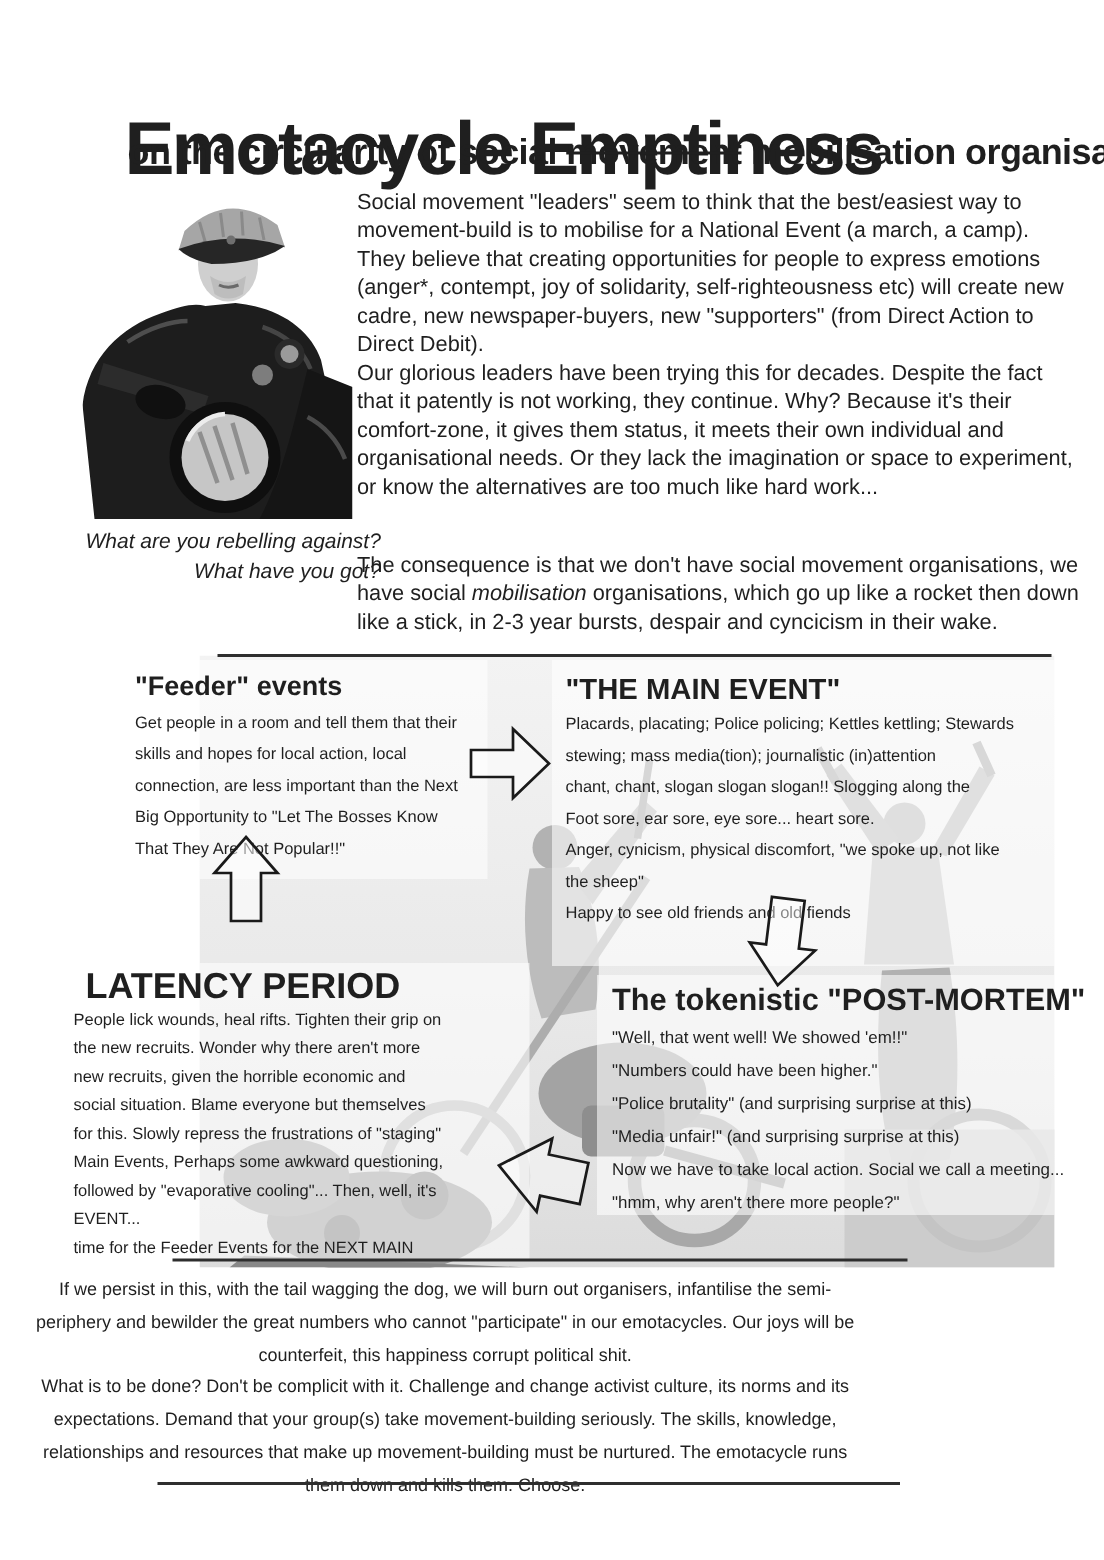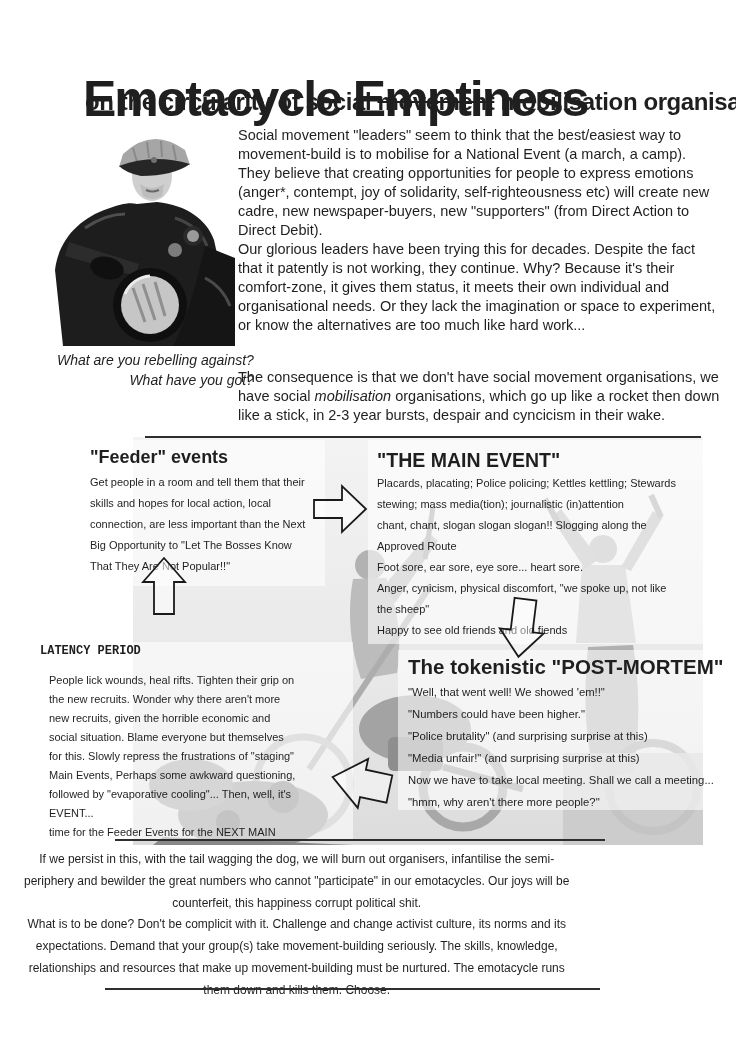--- a/index.html
+++ b/index.html
@@ -23,21 +23,21 @@
   .rule{background:#2e2e2e;height:2px;}
   .overlay{background:rgba(255,255,255,0.58);}
   .box-title{font-weight:bold;white-space:nowrap;}
   .box-lines div{white-space:nowrap;}
   .feeder-title{left:90px;top:447px;font-size:18px;}
   .feeder-body{left:90px;top:472px;font-size:11px;}
   .feeder-body div{line-height:21px;}
   .main-title{left:377px;top:449px;font-size:19.5px;}
   .main-body{left:377px;top:473px;font-size:11px;}
   .main-body div{line-height:21px;}
-  .latency-title{left:40px;top:644px;font-size:12px;font-family:Liberation Mono, monospace;}
+  .latency-title{left:57px;top:644px;font-size:24px;}
   .latency-body{left:49px;top:671px;font-size:11px;}
   .latency-body div{line-height:19px;}
   .post-title{left:408px;top:655px;font-size:20.5px;}
   .post-body{left:408px;top:681px;font-size:11.3px;}
   .post-body div{line-height:22px;}
   .arrow{overflow:visible;}
   
   .outro{left:24px;top:849px;font-size:12px;text-align:center;}
   .outro div{line-height:21.8px;white-space:nowrap;}
   .outro .bold{font-weight:normal;}
@@ -153,21 +153,20 @@
   <div>connection, are less important than the Next</div>
   <div>Big Opportunity to "Let The Bosses Know</div>
   <div>That They Are Not Popular!!"</div>
 </div>
 
 <div class="abs box-title main-title">"THE MAIN EVENT"</div>
 <div class="abs box-lines main-body">
   <div>Placards, placating; Police policing; Kettles kettling; Stewards</div>
   <div>stewing; mass media(tion); journalistic (in)attention</div>
   <div>chant, chant, slogan slogan slogan!! Slogging along the</div>
-  <div>Approved Route</div>
   <div>Foot sore, ear sore, eye sore... heart sore.</div>
   <div>Anger, cynicism, physical discomfort, "we spoke up, not like</div>
   <div>the sheep"</div>
   <div>Happy to see old friends and old fiends</div>
 </div>
 
 <div class="abs box-title latency-title">LATENCY PERIOD</div>
 <div class="abs box-lines latency-body">
   <div>People lick wounds, heal rifts. Tighten their grip on</div>
   <div>the new recruits. Wonder why there aren't more</div>
@@ -179,21 +178,21 @@
   <div>EVENT...</div>
   <div>time for the Feeder Events for the NEXT MAIN</div>
 </div>
 
 <div class="abs box-title post-title">The tokenistic "POST-MORTEM"</div>
 <div class="abs box-lines post-body">
   <div>"Well, that went well!  We showed 'em!!"</div>
   <div>"Numbers could have been higher."</div>
   <div>"Police brutality" (and surprising surprise at this)</div>
   <div>"Media unfair!"  (and surprising surprise at this)</div>
-  <div>Now we have to take local meeting.  Shall we call a meeting...</div>
+  <div>Now we have to take local action.  Social we call a meeting...</div>
   <div>"hmm, why aren't there more people?"</div>
 </div>
 
 <svg class="abs arrow" style="left:313px;top:484px;" width="55" height="50">
   <polygon points="1,16 29,16 29,2 53,25 29,48 29,34 1,34" fill="rgba(255,255,255,0.55)" stroke="#1a1a1a" stroke-width="1.8"></polygon>
 </svg>
 <svg class="abs arrow" style="left:141px;top:556px;" width="46" height="60">
   <polygon points="23,2 44,26 33,26 33,58 13,58 13,26 2,26" fill="rgba(255,255,255,0.55)" stroke="#1a1a1a" stroke-width="1.8"></polygon>
 </svg>
 <svg class="abs arrow" style="left:498px;top:597px;transform:rotate(7deg);" width="48" height="62">

